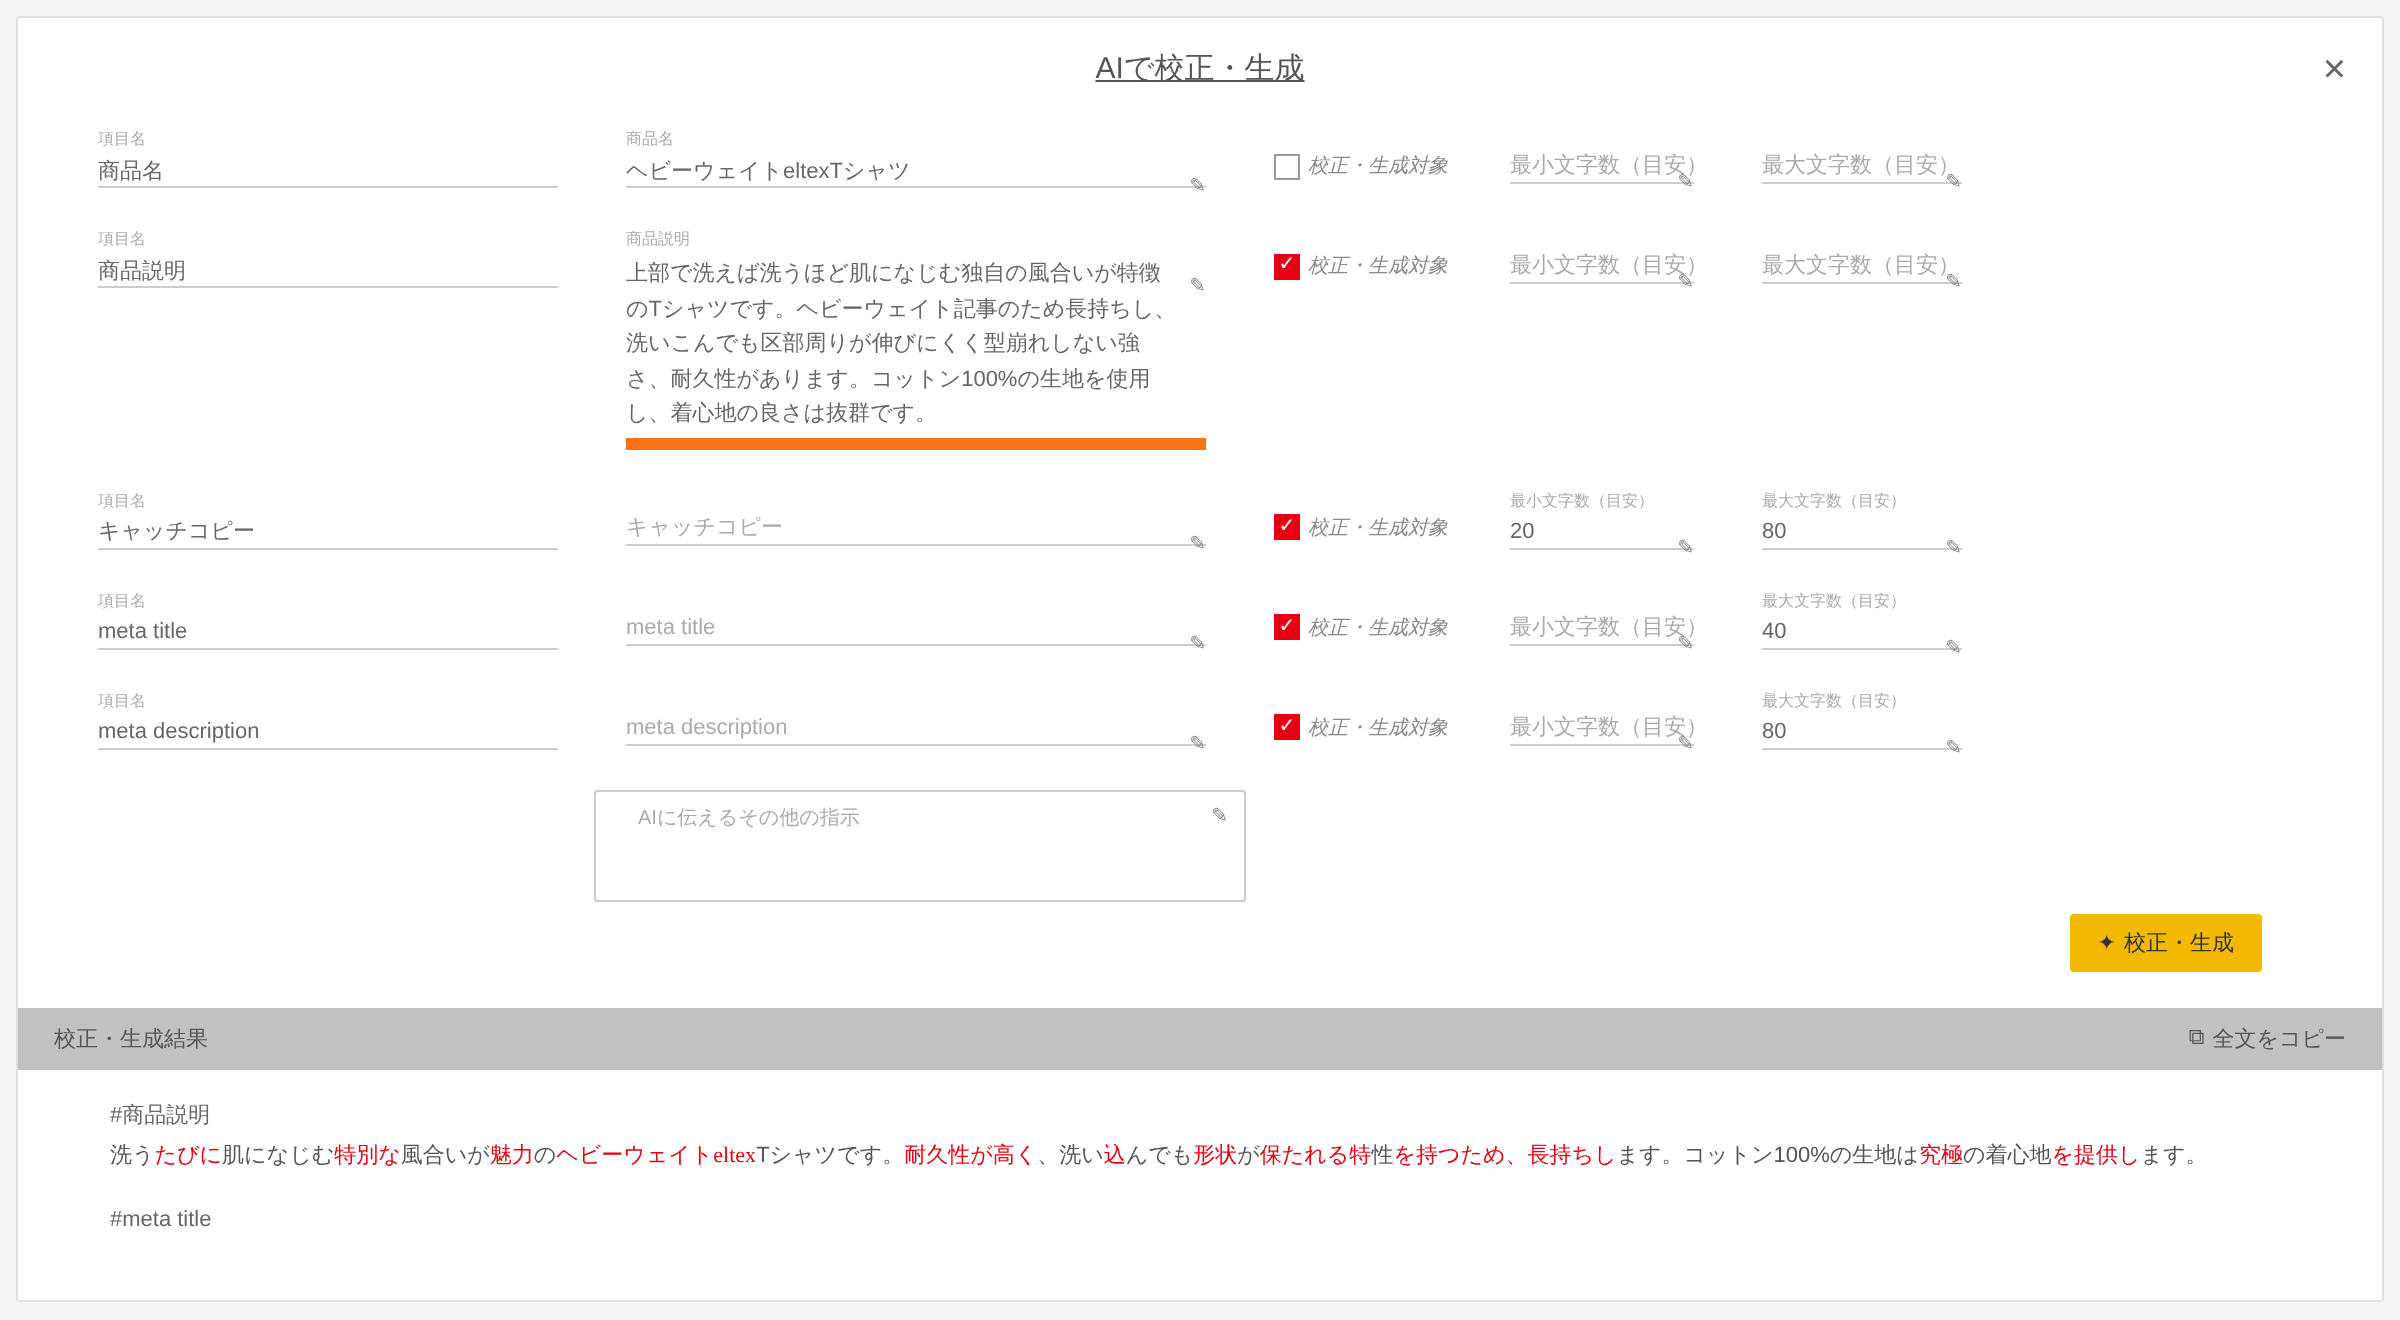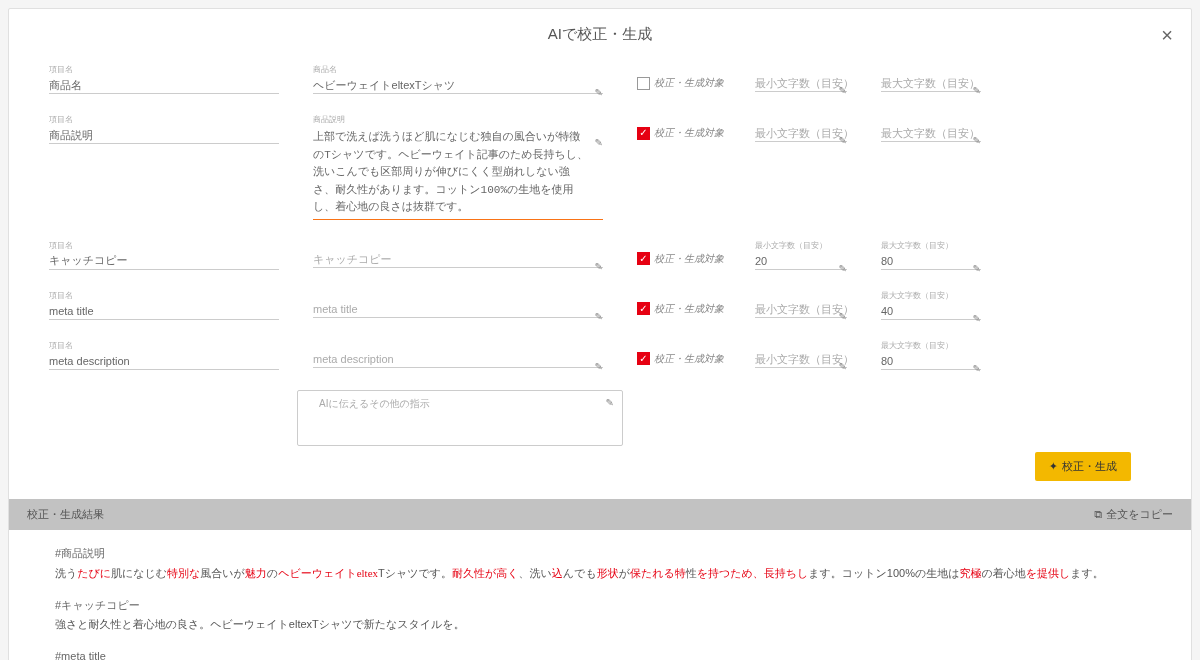--- a/index.html
+++ b/index.html
@@ -21,20 +21,21 @@
     }
     .modal-header {
       text-align: center;
       padding: 16px 0 8px;
       position: relative;
     }
     .modal-title {
       font-size: 15px;
       font-weight: 300;
       color: #555;
+      text-decoration: underline;
     }
     .close-btn {
       position: absolute;
       right: 18px;
       top: 16px;
       cursor: pointer;
       font-size: 20px;
       color: #666;
       line-height: 1;
     }
@@ -75,28 +76,28 @@
     .field-wrap .pencil {
       position: absolute;
       right: 0;
       top: 10px;
       font-size: 10px;
       color: #888;
       cursor: pointer;
     }
     .multiline {
       border: none;
-      border-bottom: 1px solid #f97316;
+      border-bottom: 6px solid #f97316;
       width: 100%;
       font-size: 11px;
       color: #666;
       line-height: 1.6;
       padding: 2px 14px 2px 0;
       resize: none;
-      font-family: Liberation Mono, monospace;
+      font-family: Liberation Sans, sans-serif;
       min-height: 70px;
       background: transparent;
     }
     .placeholder-text { color: #aaa; margin-left: 13px; }
     .checkbox {
       width: 13px; height: 13px;
       border: 1.5px solid #999;
       display: inline-flex;
       align-items: center;
       justify-content: center;
@@ -390,23 +391,19 @@
       <span>全文をコピー</span>
     </span>
   </div>
 
   <div class="results-body">
     <div class="block">
       <div class="heading">#商品説明</div>
       <div id="desc-text"><span>洗う</span><span class="hl">たびに</span><span>肌になじむ</span><span class="hl">特別な</span><span>風合いが</span><span class="hl">魅力</span><span>の</span><span class="hl">ヘビーウェイトeltex</span><span>Tシャツです。</span><span class="hl">耐久性が高く</span><span>、洗い</span><span class="hl">込</span><span>んでも</span><span class="hl">形状</span><span>が</span><span class="hl">保たれる特</span><span>性</span><span class="hl">を持つため、長持ちし</span><span>ます。コットン100%の生地は</span><span class="hl">究極</span><span>の着心地</span><span class="hl">を提供し</span><span>ます。</span></div>
     </div>
     <div class="block">
-      <div class="heading">#キャッチコピー</div>
-      <div>強さと耐久性と着心地の良さ。ヘビーウェイトeltexTシャツで新たなスタイルを。</div>
-    </div>
-    <div class="block">
       <div class="heading">#meta title</div>
 
     </div>
 
   </div>
 
 </div>
 
 </body></html>

